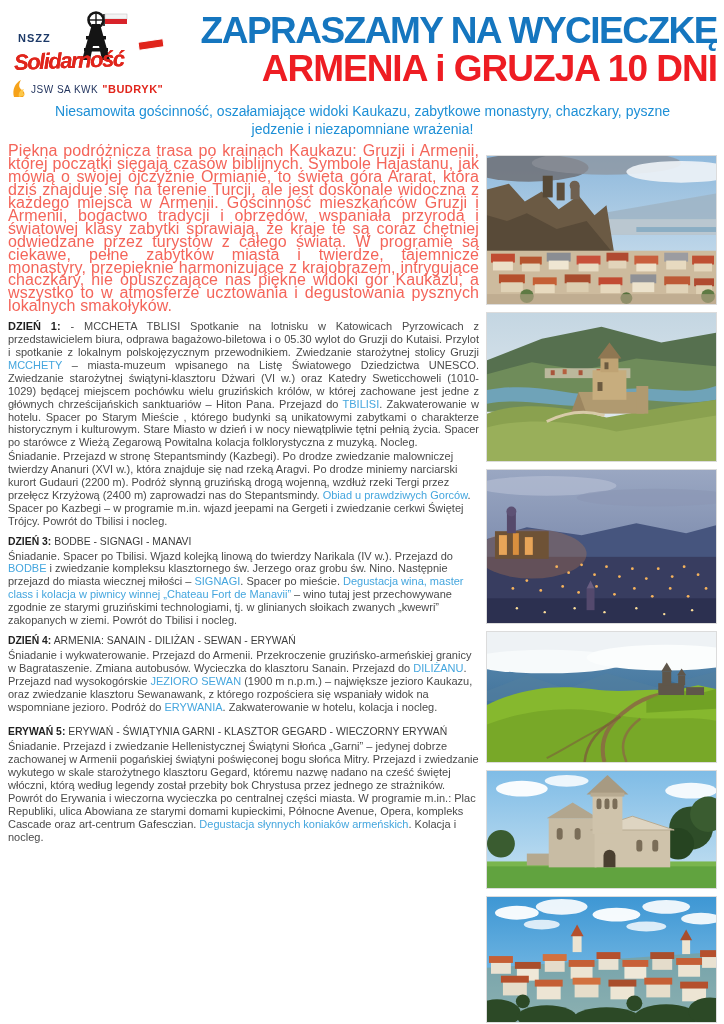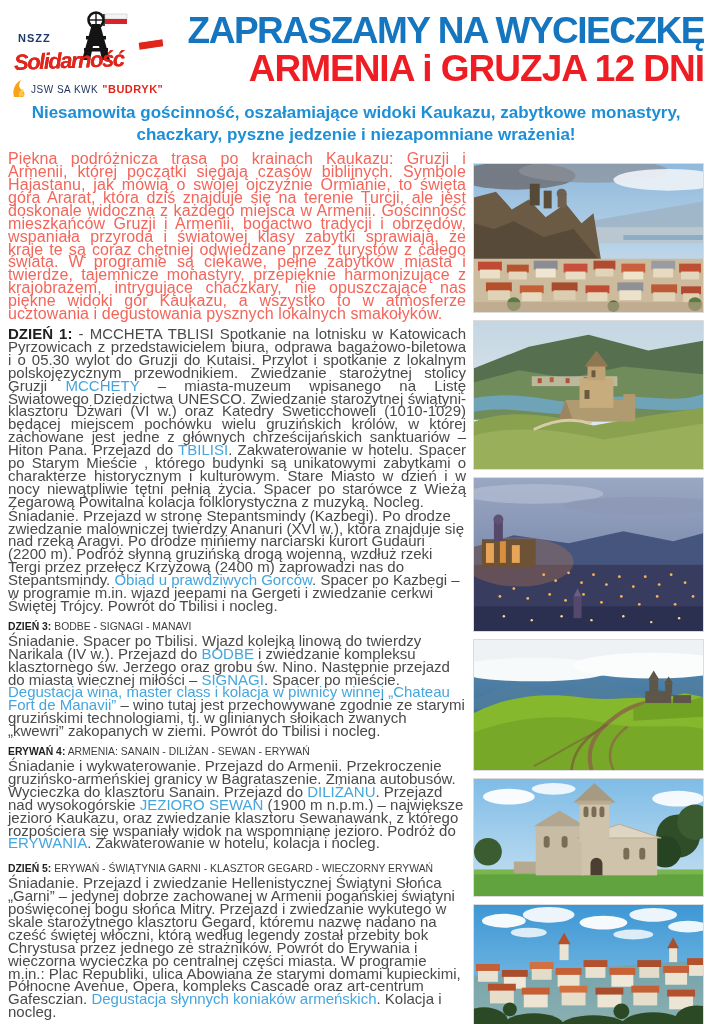--- a/index.html
+++ b/index.html
@@ -1,51 +1,51 @@
 <!DOCTYPE html>
 <html lang="pl"><head>
 <meta charset="utf-8">
 <style>
   *{box-sizing:border-box;margin:0;padding:0}
   html,body{background:#fff}
   body{width:724px;height:1024px;font-family:"Liberation Sans",sans-serif;overflow:hidden}
-  .page{position:relative;width:724px;height:1024px;background:#fff;padding:8px 20px 0 8px;overflow:hidden}
+  .page{position:relative;width:724px;height:1024px;background:#fff;padding:8px 7px 0 8px;overflow:hidden}
 
   
   .header{position:relative;height:88px}
   .logo{position:absolute;left:2px;top:2px;width:168px;height:96px}
   .nszz{position:absolute;left:8px;top:22px;font-size:11px;font-weight:bold;color:#1d3a68;letter-spacing:1px}
   .headframe{position:absolute;left:58px;top:0}
   .brand{position:absolute;left:4px;top:38px;font-size:22px;font-weight:900;font-style:italic;
          color:#e0251c;letter-spacing:-1.5px;transform:rotate(-2deg);white-space:nowrap;
          text-shadow:0 0 0 #e0251c}
   .brand-flag{position:absolute;left:128px;top:30px;width:26px;height:9px;background:#e0251c;
          border:1px solid #fff;transform:rotate(-8deg);border-radius:1px}
   .jsw-row{position:absolute;left:2px;top:70px;display:flex;align-items:center;white-space:nowrap}
   .jsw-swoosh{margin-right:3px}
   .jsw-co{font-size:10px;font-weight:normal;color:#23355f;letter-spacing:.5px}
   .jsw-mine{font-size:11px;font-weight:bold;color:#e1251b;margin-left:4px;letter-spacing:.5px}
   .titles{margin-left:168px;text-align:right;padding-top:4px}
   .t1{font-size:37px;font-weight:800;color:#1576bf;letter-spacing:-1.5px;line-height:1.02;white-space:nowrap}
   .t2{font-size:37px;font-weight:800;color:#ee1d23;letter-spacing:-1px;line-height:1.05;white-space:nowrap}
-  .tagline{text-align:center;font-weight:bold;font-size:17px;color:#1d8fd6;line-height:1.3;
+  .tagline{text-align:center;font-weight:normal;font-size:14px;color:#1d8fd6;line-height:1.3;
            margin:6px auto 7px;max-width:655px}
 
   
   .content{position:relative}
   .photos{float:right;width:231px;margin:10px 0 0 7px}
   .photo{display:block;width:231px;margin-bottom:7px;border:1px solid #dcdcdc;background:#eee;overflow:hidden}
   .photo svg{display:block;width:100%;height:100%}
   .ph1{height:150px}.ph2{height:150px}.ph3{height:155px}.ph4{height:132px}.ph5{height:119px}.ph6{height:127px}
 
   .intro{font-size:16px;line-height:12.9px;color:#f4655a;text-align:justify;letter-spacing:.1px}
   .day-head{font-size:10.4px;line-height:12.9px;color:#3c3c3c;margin:8px 0 1px}
   .day-head strong,.day strong{color:#1f1f1f}
   .day-head.gap{margin-top:13px}
-  .day{font-size:15px;line-height:12.9px;color:#4a4a4a;margin-top:1px}
+  .day{font-size:11px;line-height:12.9px;color:#4a4a4a;margin-top:1px}
   #days > .day:first-child{margin-top:7px}
   .day.just{text-align:justify}
   .hl{color:#45a6de}
 </style>
 </head>
 <body>
 
 <div class="page">
 
   <header class="header">
@@ -70,21 +70,21 @@
         <svg class="jsw-swoosh" width="16" height="18" viewBox="0 0 16 18">
           <path d="M2,17 C0,10 3,3 9,0 C6,5 7,8 10,10 C13,12 13,15 11,17 Z" fill="#f6a21a"></path>
           <path d="M7,17 C6,13 8,10 12,9 C10,12 11,14 13,15 Z" fill="#fdc84a"></path>
         </svg>
         <span class="jsw-co">JSW SA KWK</span>
         <span class="jsw-mine">"BUDRYK"</span>
       </div>
     </div>
     <div class="titles">
       <div class="t1">ZAPRASZAMY NA WYCIECZKĘ</div>
-      <div class="t2">ARMENIA i GRUZJA 12 DNI</div>
+      <div class="t2">ARMENIA i GRUZJA 10 DNI</div>
     </div>
   </header>
 
   <div class="tagline">Niesamowita gościnność, oszałamiające widoki Kaukazu, zabytkowe monastyry, chaczkary, pyszne jedzenie i niezapomniane wrażenia!</div>
 
   <main class="content">
 
     <aside class="photos">
 
       <figure class="photo ph1" aria-label="tbilisi-old-town-narikala-daytime">
@@ -381,20 +381,20 @@
         </svg>
       </figure>
     </aside>
 
     <p class="intro">Piękna podróżnicza trasa po krainach Kaukazu: Gruzji i Armenii, której początki sięgają czasów biblijnych. Symbole Hajastanu, jak mówią o swojej ojczyźnie Ormianie, to święta góra Ararat, która dziś znajduje się na terenie Turcji, ale jest doskonale widoczna z każdego miejsca w Armenii. Gościnność mieszkańców Gruzji i Armenii, bogactwo tradycji i obrzędów, wspaniała przyroda i światowej klasy zabytki sprawiają, że kraje te są coraz chętniej odwiedzane przez turystów z całego świata. W programie są ciekawe, pełne zabytków miasta i twierdze, tajemnicze monastyry, przepięknie harmonizujące z krajobrazem, intrygujące chaczkary, nie opuszczające nas piękne widoki gór Kaukazu, a wszystko to w atmosferze ucztowania i degustowania pysznych lokalnych smakołyków.</p>
     <section id="days">
         <p class="day just"><strong>DZIEŃ 1:</strong><span> - MCCHETA TBLISI Spotkanie na lotnisku w Katowicach Pyrzowicach z przedstawicielem biura, odprawa bagażowo-biletowa i o 05.30 wylot do Gruzji do Kutaisi. Przylot i spotkanie z lokalnym polskojęzycznym przewodnikiem. Zwiedzanie starożytnej stolicy Gruzji </span><span class="hl">MCCHETY</span><span> – miasta-muzeum wpisanego na Listę Światowego Dziedzictwa UNESCO. Zwiedzanie starożytnej świątyni-klasztoru Dżwari (VI w.) oraz Katedry Sweticchoweli (1010-1029) będącej miejscem pochówku wielu gruzińskich królów, w której zachowane jest jedne z głównych chrześcijańskich sanktuariów – Hiton Pana. Przejazd do </span><span class="hl">TBILISI</span><span>. Zakwaterowanie w hotelu. Spacer po Starym Mieście , którego budynki są unikatowymi zabytkami o charakterze historycznym i kulturowym. Stare Miasto w dzień i w nocy niewątpliwie tętni pełnią życia. Spacer po starówce z Wieżą Zegarową Powitalna kolacja folklorystyczna z muzyką. Nocleg.</span></p>
         <p class="day"><span>Śniadanie. Przejazd w stronę Stepantsmindy (Kazbegi). Po drodze zwiedzanie malowniczej twierdzy Ananuri (XVI w.), która znajduje się nad rzeką Aragvi. Po drodze miniemy narciarski kurort Gudauri (2200 m). Podróż słynną gruzińską drogą wojenną, wzdłuż rzeki Tergi przez przełęcz Krzyżową (2400 m) zaprowadzi nas do Stepantsmindy. </span><span class="hl">Obiad u prawdziwych Gorców</span><span>. Spacer po Kazbegi – w programie m.in. wjazd jeepami na Gergeti i zwiedzanie cerkwi Świętej Trójcy. Powrót do Tbilisi i nocleg.</span></p>
         <p class="day-head"><strong>DZIEŃ 3:</strong> BODBE - SIGNAGI - MANAVI</p>
         <p class="day"><span>Śniadanie. Spacer po Tbilisi. Wjazd kolejką linową do twierdzy Narikala (IV w.). Przejazd do </span><span class="hl">BODBE</span><span> i zwiedzanie kompleksu klasztornego św. Jerzego oraz grobu św. Nino. Następnie przejazd do miasta wiecznej miłości – </span><span class="hl">SIGNAGI</span><span>. Spacer po mieście. </span><span class="hl">Degustacja wina, master class i kolacja w piwnicy winnej „Chateau Fort de Manavii”</span><span> – wino tutaj jest przechowywane zgodnie ze starymi gruzińskimi technologiami, tj. w glinianych słoikach zwanych „kwewri” zakopanych w ziemi. Powrót do Tbilisi i nocleg.</span></p>
-        <p class="day-head"><strong>ERYWAŃ 4:</strong> ARMENIA: SANAIN - DILIŻAN - SEWAN - ERYWAŃ</p>
+        <p class="day-head"><strong>DZIEŃ 4:</strong> ARMENIA: SANAIN - DILIŻAN - SEWAN - ERYWAŃ</p>
         <p class="day"><span>Śniadanie i wykwaterowanie. Przejazd do Armenii. Przekroczenie gruzińsko-armeńskiej granicy w Bagrataszenie. Zmiana autobusów. Wycieczka do klasztoru Sanain. Przejazd do </span><span class="hl">DILIŻANU</span><span>. Przejazd nad wysokogórskie </span><span class="hl">JEZIORO SEWAN</span><span> (1900 m n.p.m.) – największe jezioro Kaukazu, oraz zwiedzanie klasztoru Sewanawank, z którego rozpościera się wspaniały widok na wspomniane jezioro. Podróż do </span><span class="hl">ERYWANIA</span><span>. Zakwaterowanie w hotelu, kolacja i nocleg.</span></p>
-        <p class="day-head gap"><strong>DZIEŃ 5:</strong> ERYWAŃ - ŚWIĄTYNIA GARNI - KLASZTOR GEGARD - WIECZORNY ERYWAŃ</p>
+        <p class="day-head gap"><strong>ERYWAŃ 5:</strong> ERYWAŃ - ŚWIĄTYNIA GARNI - KLASZTOR GEGARD - WIECZORNY ERYWAŃ</p>
         <p class="day"><span>Śniadanie. Przejazd i zwiedzanie Hellenistycznej Świątyni Słońca „Garni” – jedynej dobrze zachowanej w Armenii pogańskiej świątyni poświęconej bogu słońca Mitry. Przejazd i zwiedzanie wykutego w skale starożytnego klasztoru Gegard, któremu nazwę nadano na cześć świętej włóczni, którą według legendy został przebity bok Chrystusa przez jednego ze strażników. Powrót do Erywania i wieczorna wycieczka po centralnej części miasta. W programie m.in.: Plac Republiki, ulica Abowiana ze starymi domami kupieckimi, Północne Avenue, Opera, kompleks Cascade oraz art-centrum Gafesczian. </span><span class="hl">Degustacja słynnych koniaków armeńskich</span><span>. Kolacja i nocleg.</span></p>
       </section>
 
   </main>
 </div>
 
 </body></html>

